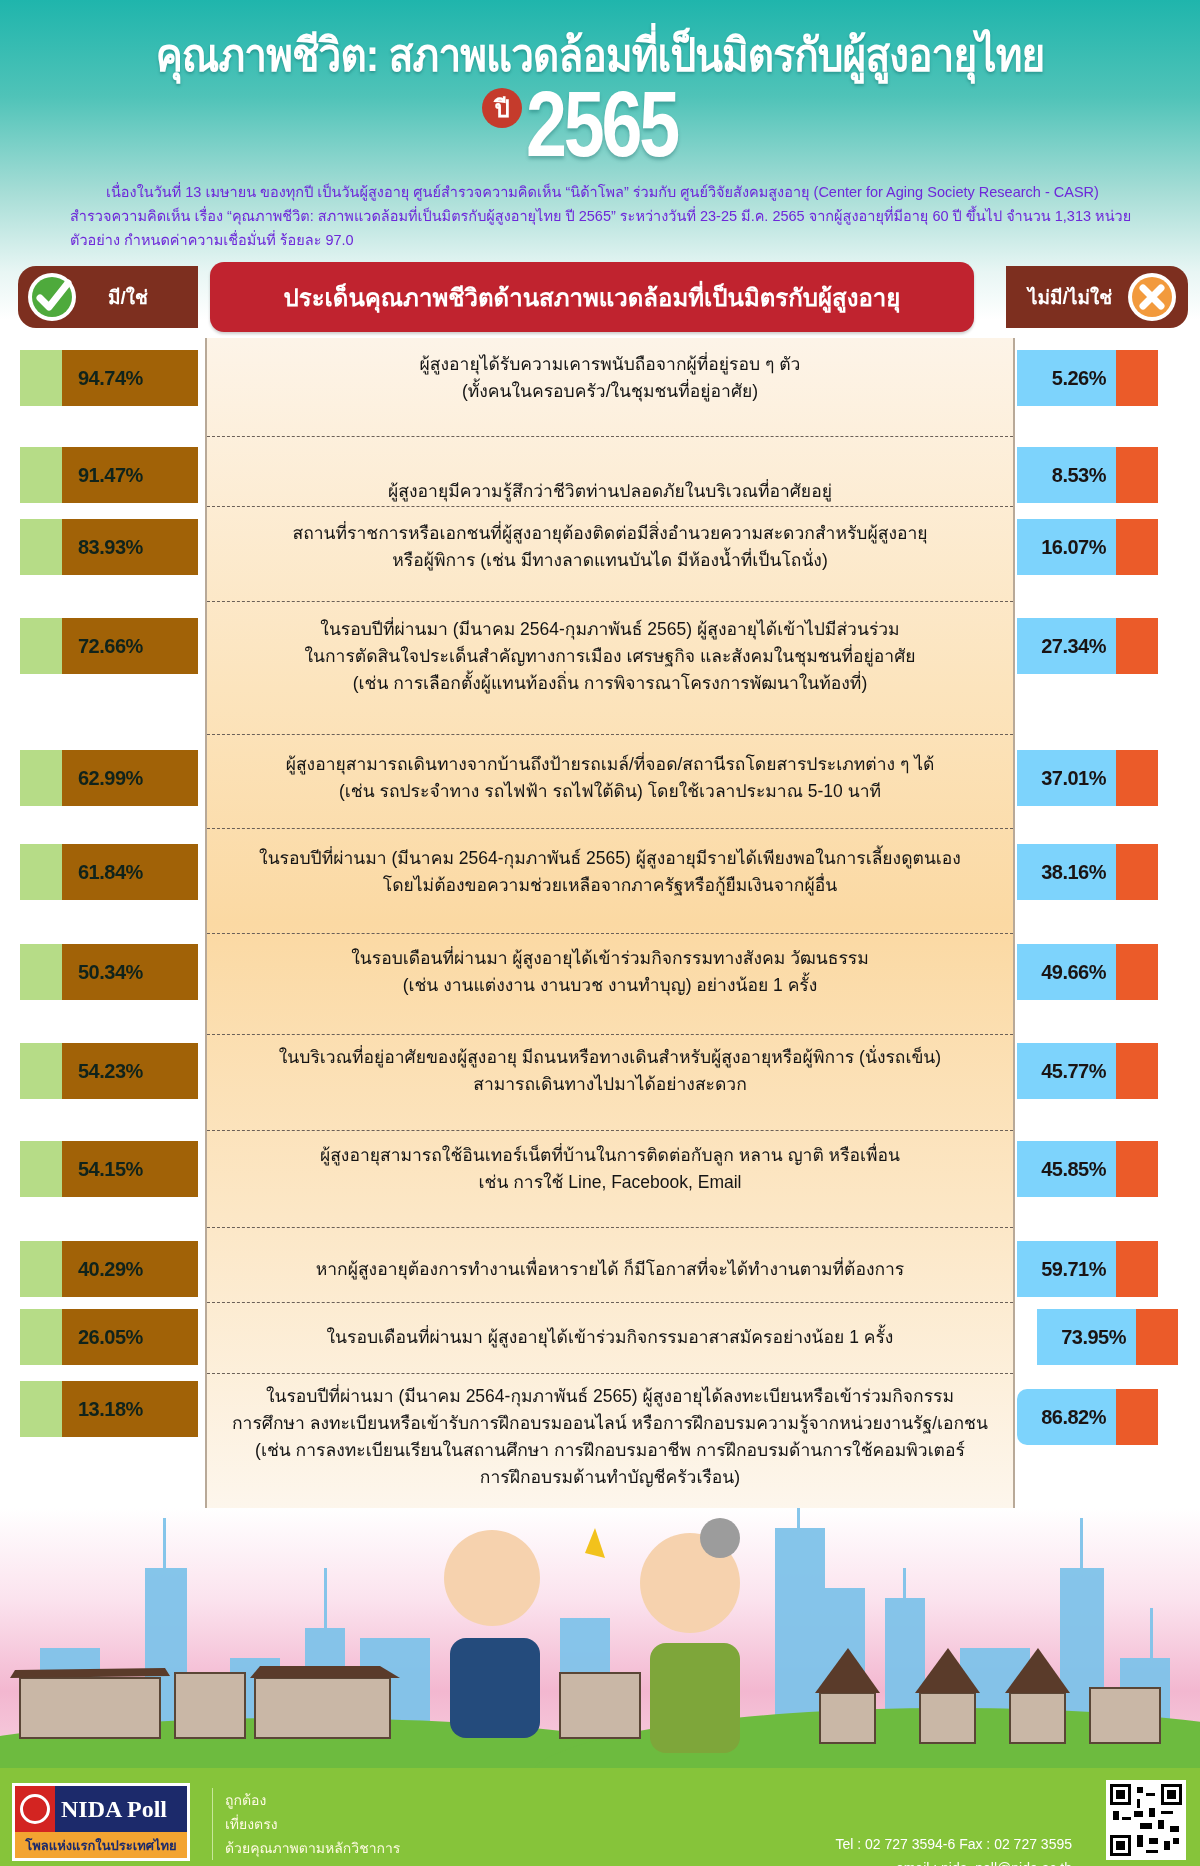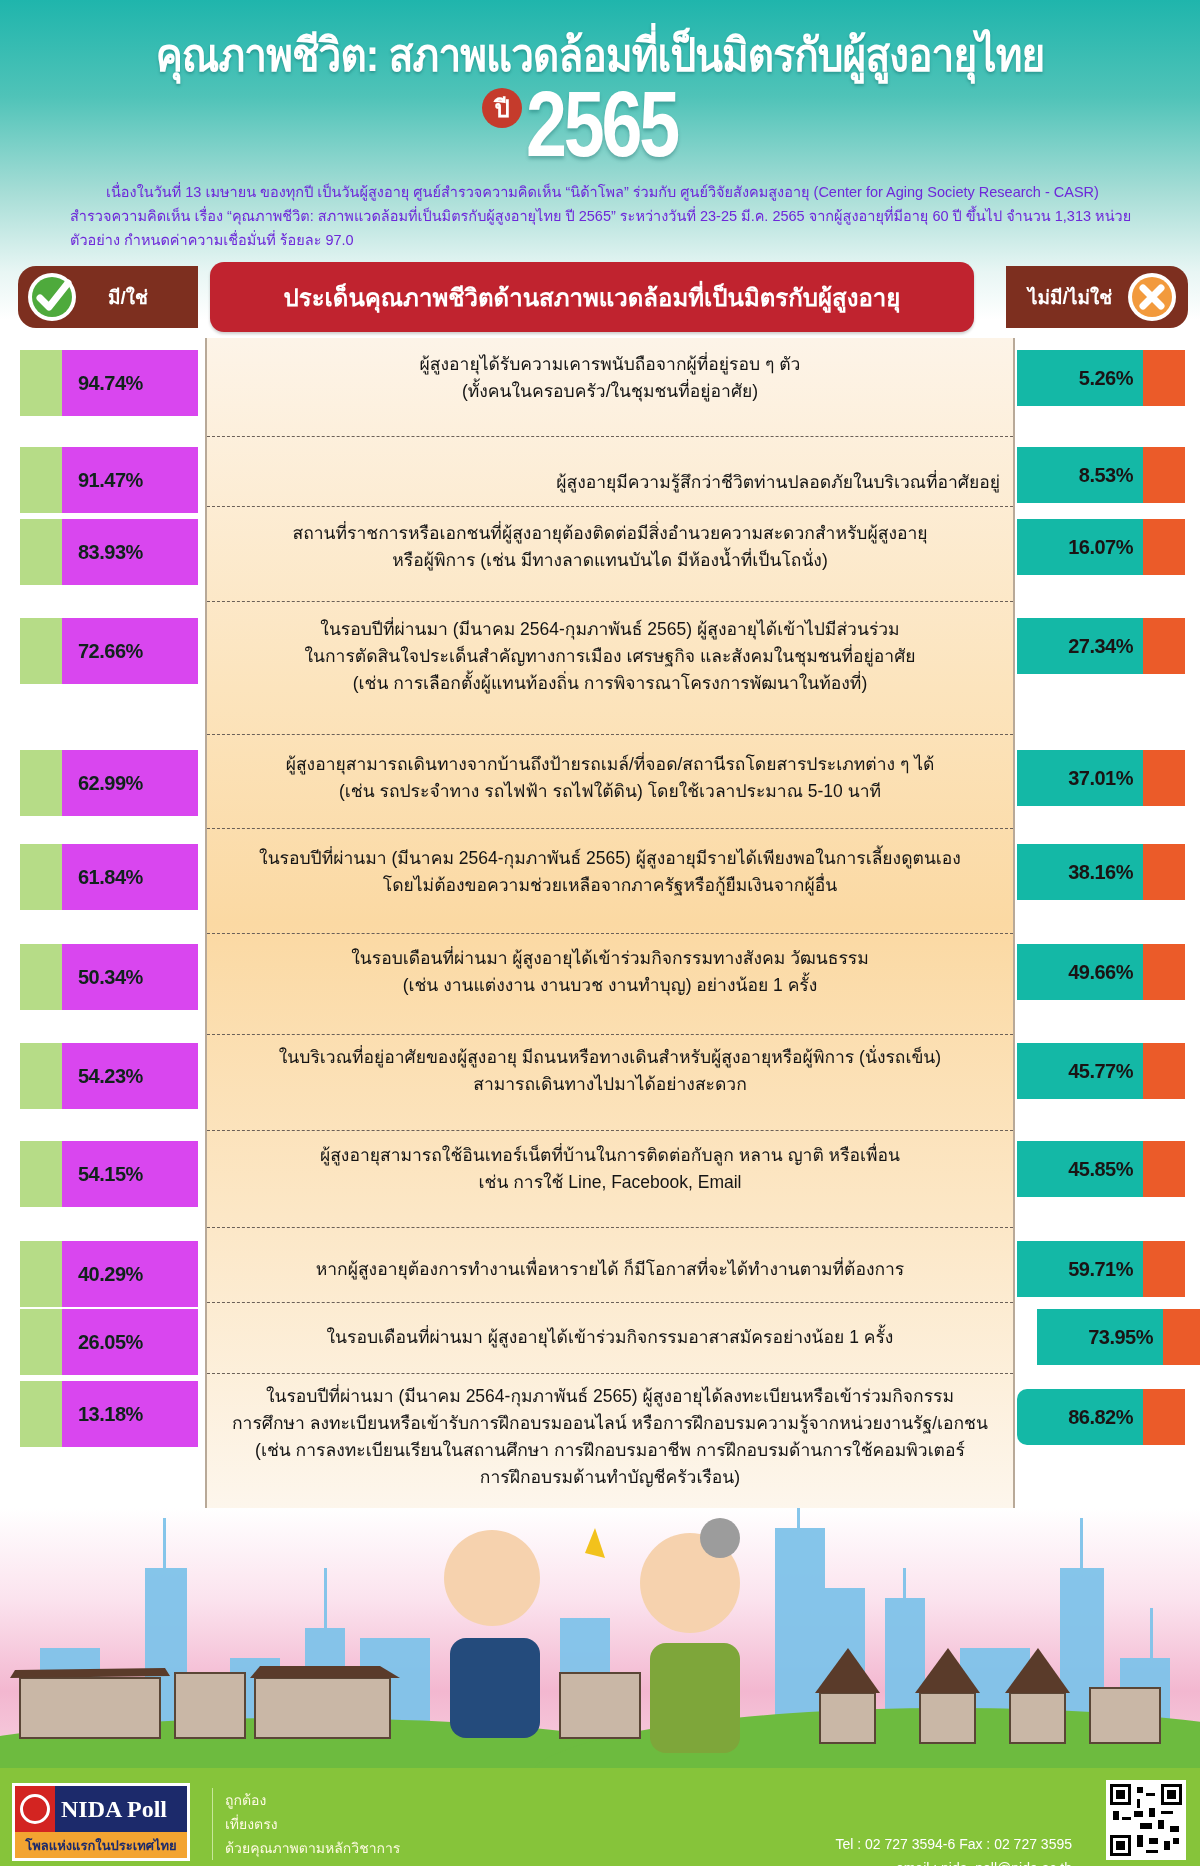--- a/index.html
+++ b/index.html
@@ -65,35 +65,35 @@
 
   .center-panel {
     position: absolute; left: 205px; top: 338px; width: 810px; height: 1170px;
     background: linear-gradient(180deg, #fdf4e8 0%, #fce4bd 30%, #fbd9a3 50%, #fce7c6 75%, #fdf6ec 100%);
     border-left: 2px solid #b8a998; border-right: 2px solid #b8a998;
   }
   .row {
     position: absolute; left: 0; width: 1200px;
   }
   .row .bar-yes {
-    position: absolute; left: 20px; width: 178px; height: 66px;
-    background: #d946ef;
+    position: absolute; left: 20px; width: 178px; height: 56px;
+    background: #a16207;
     display: flex; align-items: center;
   }
   .row .bar-yes .light {
     position: absolute; left: 0; top: 0; width: 42px; height: 100%;
     background: #b6dc87;
   }
   .row .bar-yes span {
     position: absolute; left: 58px; font-size: 20px; font-weight: bold; color: #10231b;
     letter-spacing: -0.5px;
   }
   .row .bar-no {
-    position: absolute; left: 1017px; width: 168px; height: 56px;
-    background: #14b8a6;
+    position: absolute; left: 1017px; width: 141px; height: 56px;
+    background: #7dd3fc;
   }
   .row .bar-no .dark {
     position: absolute; right: 0; top: 0; width: 42px; height: 100%;
     background: #eb5b29;
   }
   .row .bar-no span {
     position: absolute; right: 52px; top: 0; height: 100%; display: flex; align-items: center;
     font-size: 20px; font-weight: bold; color: #1a1414; letter-spacing: -0.5px;
   }
   .row .text {
@@ -186,21 +186,21 @@
       <span>5.26%</span>
     </div>
 </div>
 <div class="divider" style="top:436px;"></div>
 
 <div class="row" style="top:447px;">
   <div class="bar-yes" style="top:0;">
       <div class="light"></div>
       <span>91.47%</span>
     </div>
-  <div class="text" style="top:7px;height:56px;align-items:flex-end;">
+  <div class="text" style="top:16px;height:56px;">
     <div>ผู้สูงอายุมีความรู้สึกว่าชีวิตท่านปลอดภัยในบริเวณที่อาศัยอยู่</div>
   </div>
   <div class="bar-no" style="top:0;">
       <div class="dark"></div>
       <span>8.53%</span>
     </div>
 </div>
 <div class="divider" style="top:506px;"></div>
 
 <div class="row" style="top:519px;">

